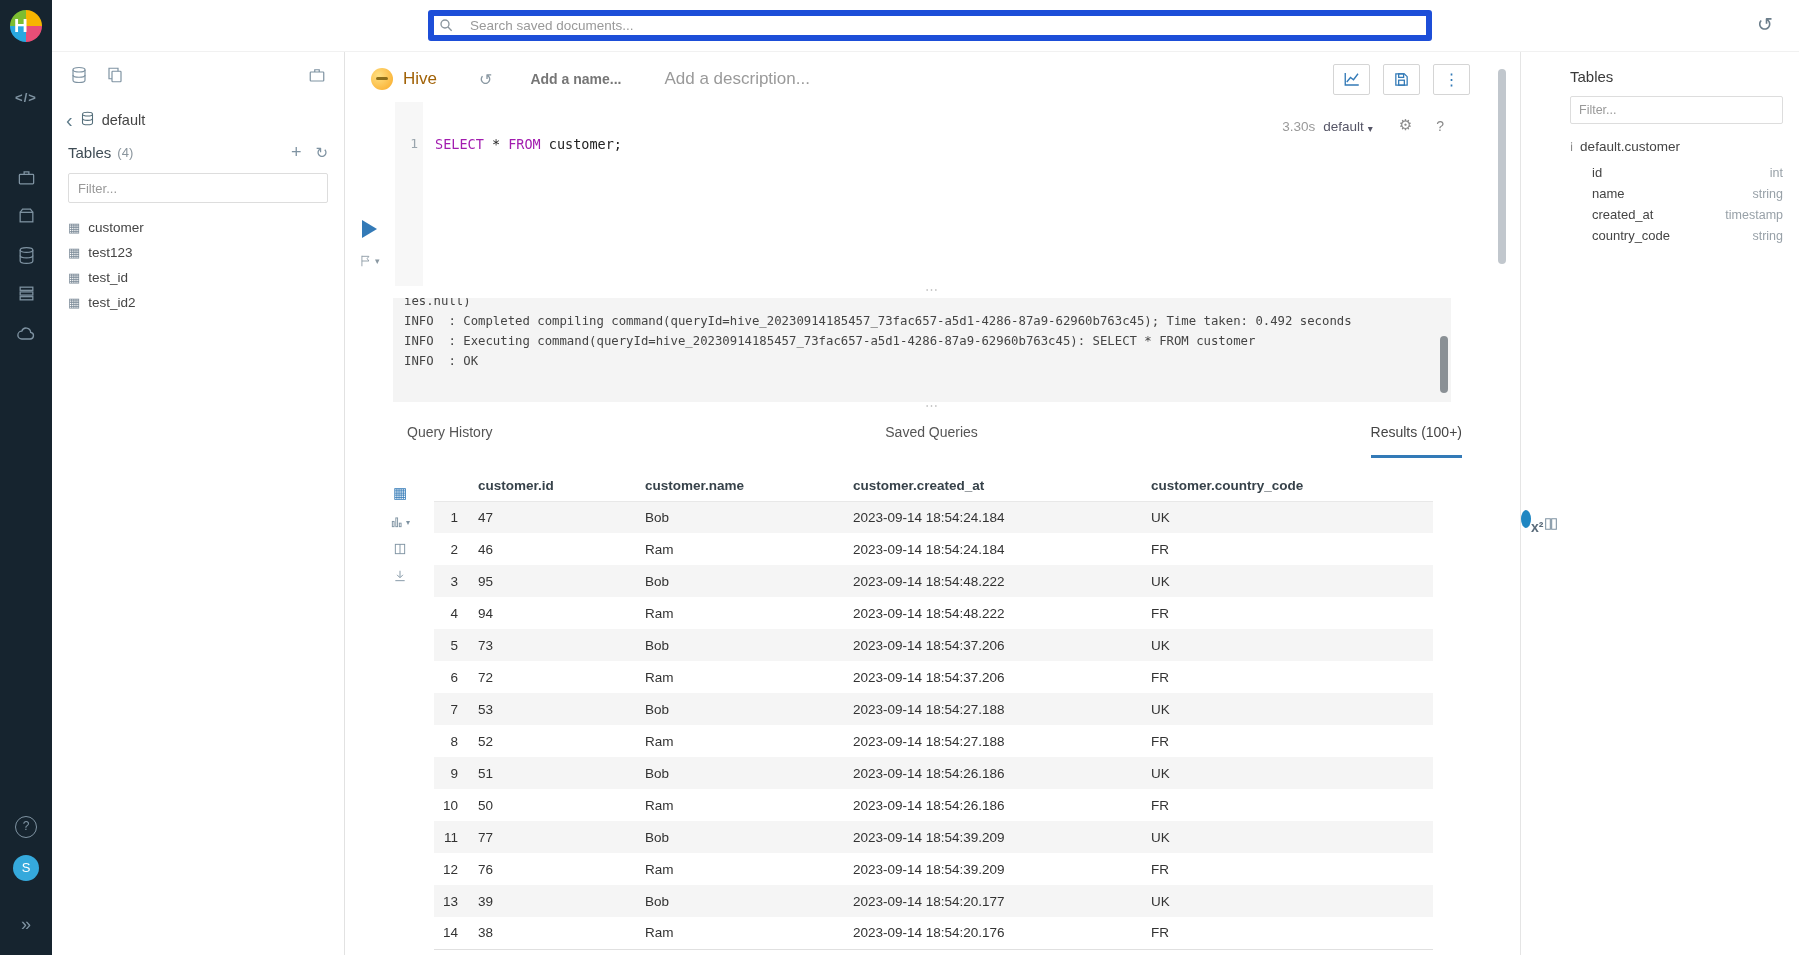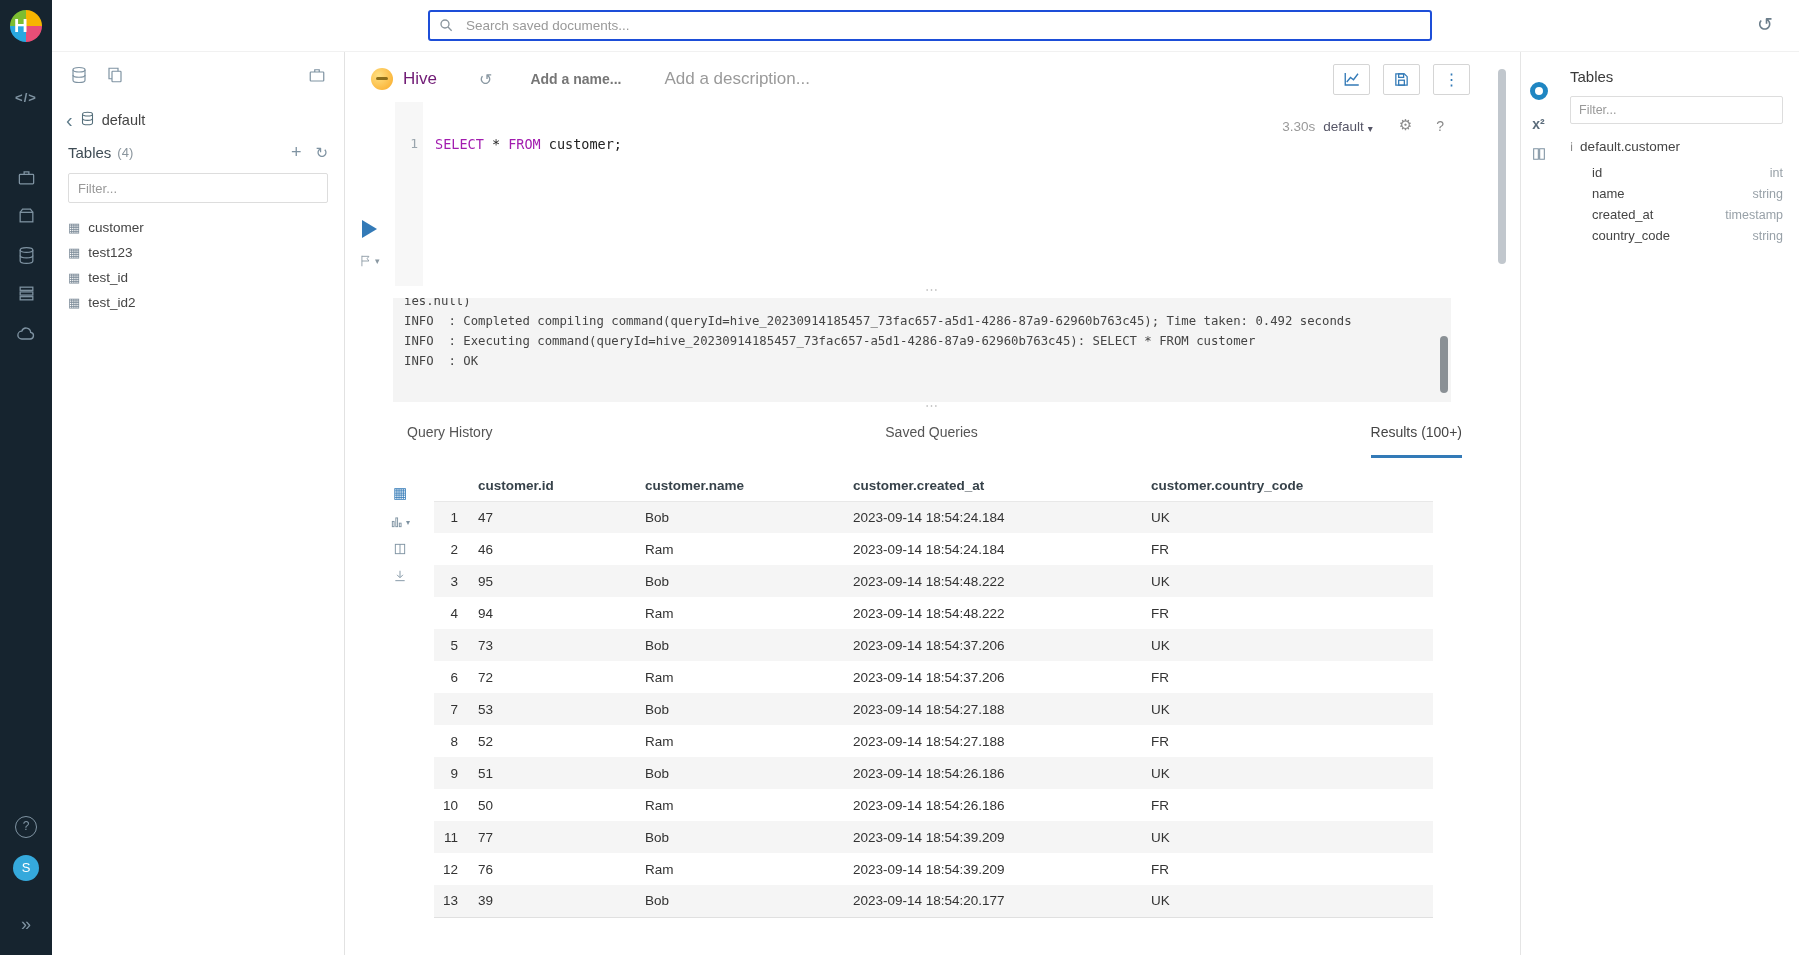--- a/index.html
+++ b/index.html
@@ -19,21 +19,21 @@
   .help-circle { width:22px; height:22px; border:1.5px solid #7f93a2; border-radius:50%;
     color:#7f93a2; font-size:12px; line-height:19px; margin:0 auto; }
   .avatar { width:26px; height:26px; border-radius:50%; background:#35a9dc; color:#fff;
     font-size:13px; line-height:26px; margin:0 auto; }
   .dbl-chev { font-size:18px; }
 
   
   .app { flex:1; display:flex; flex-direction:column; min-width:0; }
   .topbar { height:52px; position:relative; background:#fff; border-bottom:1px solid #f1f1f1; flex-shrink:0; }
   .search-wrap { position:absolute; left:376px; top:10px; width:1004px; height:31px; }
-  .search-wrap input { width:100%; height:100%; border:2px solid #1d4ed8; border-radius:3px;
+  .search-wrap input { width:100%; height:100%; border:6px solid #1d4ed8; border-radius:3px;
     padding:0 10px 0 36px; font-size:13.5px; color:#333; outline:none; font-family:inherit; }
   .search-wrap input::placeholder { color:#999; }
   .search-ic { position:absolute; left:10px; top:7px; }
   .topbar-history { position:absolute; right:26px; top:13px; font-size:19px; color:#6b7d8a; cursor:pointer; }
 
   .content { flex:1; display:flex; min-height:0; }
 
   
   .left-panel { width:293px; border-right:1px solid #e2e2e2; flex-shrink:0; }
   .panel-icons { height:50px; display:flex; align-items:center; padding:0 18px; gap:18px; }
@@ -60,21 +60,21 @@
   
   .main-col { width:1176px; flex-shrink:0; display:flex; flex-direction:column; position:relative;
     border-right:1px solid #e5e5e5; background:#fff; }
   .main-scrollbar { position:absolute; right:14px; top:17px; width:8px; height:195px;
     background:#c1c7cd; border-radius:4px; z-index:5; cursor:grab; }
 
   .editor-header { height:50px; display:flex; align-items:center; padding:4px 50px 0 26px; flex-shrink:0; }
   .hive-ic { width:22px; height:22px; border-radius:50%;
     background:radial-gradient(circle at 35% 35%, #ffe082, #f9a825); position:relative; }
   .hive-ic:after { content:""; position:absolute; left:5px; top:9px; width:12px; height:3px; background:#8d6e1a; border-radius:2px; }
-  .engine-name { font-size:17px; color:#701a75; margin-left:10px; }
+  .engine-name { font-size:17px; color:#a16207; margin-left:10px; }
   .hdr-history { font-size:16px; color:#8a98a2; margin-left:42px; cursor:pointer; }
   .name-input { margin-left:38px; width:118px; border:none; outline:none; font-size:14px; font-weight:bold;
     color:#555; font-family:inherit; background:transparent; }
   .name-input::placeholder { color:#767676; }
   .desc-input { margin-left:16px; width:220px; border:none; outline:none; font-size:17px; color:#666;
     font-family:Liberation Sans, sans-serif; background:transparent; }
   .desc-input::placeholder { color:#9a9a9a; }
   .editor-header .spacer { flex:1; }
   .hdr-btn { width:37px; height:31px; border:1px solid #d5d5d5; border-radius:2px; background:#fff;
     display:flex; align-items:center; justify-content:center; color:#337ab7; cursor:pointer; margin-left:13px; }
@@ -130,21 +130,21 @@
   .results-table col.w2 { width:208px; } .results-table col.w3 { width:298px; }
   .results-table col.w4 { width:292px; }
   .results-table th { height:31px; font-size:13.5px; font-weight:bold; color:#37424a; text-align:left;
     padding-left:10px; border-bottom:1px solid #e8e8e8; }
   .results-table td { height:32px; font-size:13.5px; color:#333; padding-left:10px; }
   .results-table td.c0 { text-align:right; padding:0 10px 0 0; }
   .results-table tbody tr:nth-child(odd) { background:#f5f5f5; }
   .results-table tbody tr:last-child td { border-bottom:1px solid #e0e0e0; }
 
   
-  .assist-strip { width:35px; flex-shrink:0; display:flex; flex-direction:column; align-items:center; padding-top:30px; }
+  .assist-strip { width:35px; flex-shrink:0; display:flex; flex-direction:row; align-items:center; padding-top:30px; }
   .assistant-donut { width:18px; height:18px; border-radius:50%; border:5px solid #1f86c2; cursor:pointer; }
   .sup-ic { margin-top:16px; font-size:14px; color:#5a6b7a; font-weight:bold; cursor:pointer; }
   .book-ic { margin-top:14px; cursor:pointer; }
   .book-ic svg { stroke:#7f93a2; fill:none; stroke-width:1.6; }
 
   .right-panel { width:243px; flex-shrink:0; padding:16px 16px 0 14px; }
   .rp-title { font-size:15px; color:#3a3a3a; margin-bottom:11px; }
   .rp-filter input { width:100%; height:28px; border:1px solid #ddd; border-radius:2px; padding:0 8px;
     font-size:12.5px; outline:none; font-family:inherit; }
   .rp-filter input::placeholder { color:#999; }
@@ -489,20 +489,27 @@
                   <td class="c3">2023-09-14 18:54:39.209</td>
                   <td class="c4">FR</td>
                 </tr>
                 <tr>
                   <td class="c0">13</td>
                   <td class="c1">39</td>
                   <td class="c2">Bob</td>
                   <td class="c3">2023-09-14 18:54:20.177</td>
                   <td class="c4">UK</td>
                 </tr>
+                <tr>
+                  <td class="c0">14</td>
+                  <td class="c1">38</td>
+                  <td class="c2">Ram</td>
+                  <td class="c3">2023-09-14 18:54:20.176</td>
+                  <td class="c4">FR</td>
+                </tr>
               </tbody>
           </table>
         </div>
       </main>
 
       <div class="assist-strip">
         <div class="assistant-donut"></div>
         <div class="sup-ic">x²</div>
         <div class="book-ic">
           <svg width="16" height="16" viewBox="0 0 24 24">

